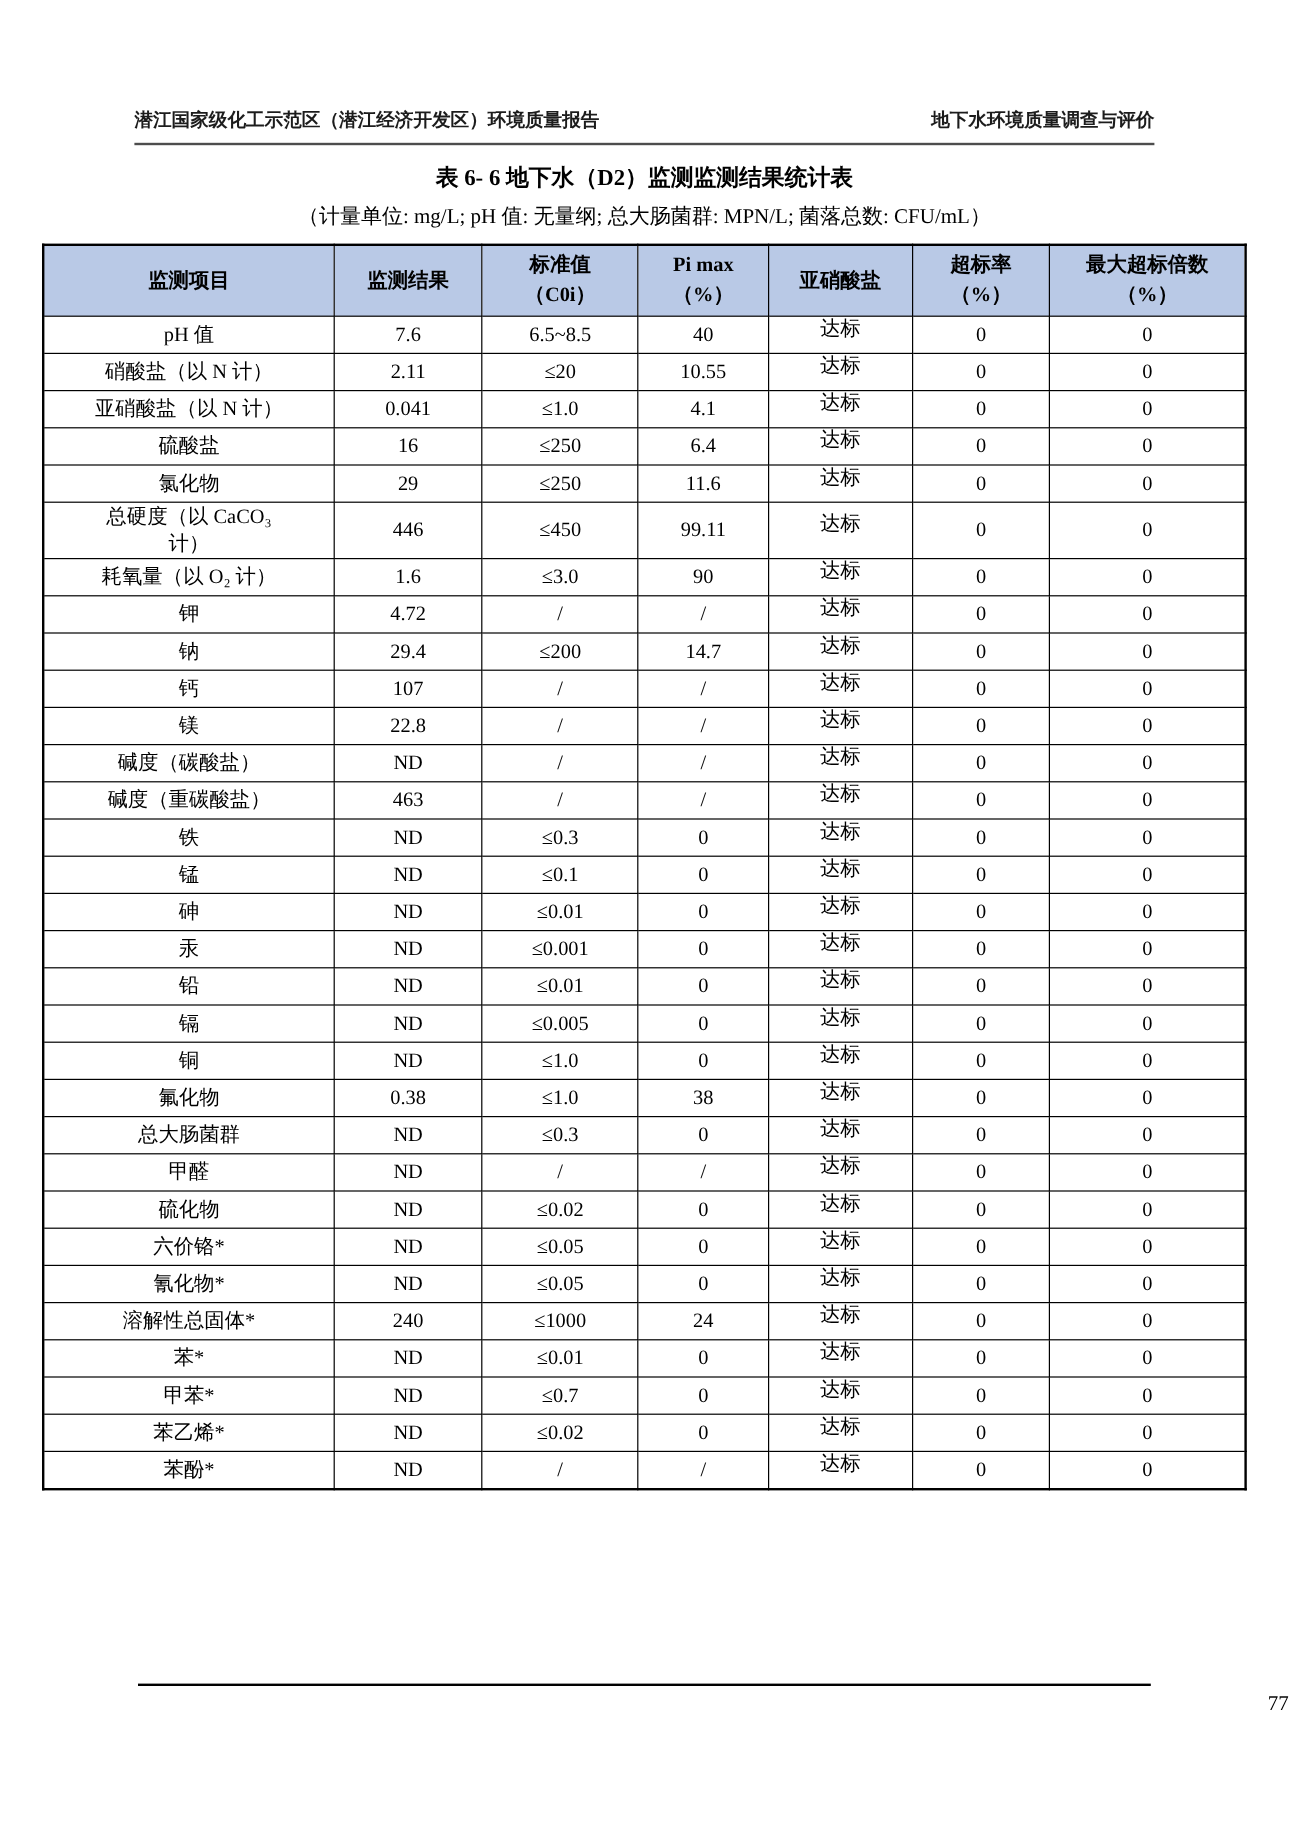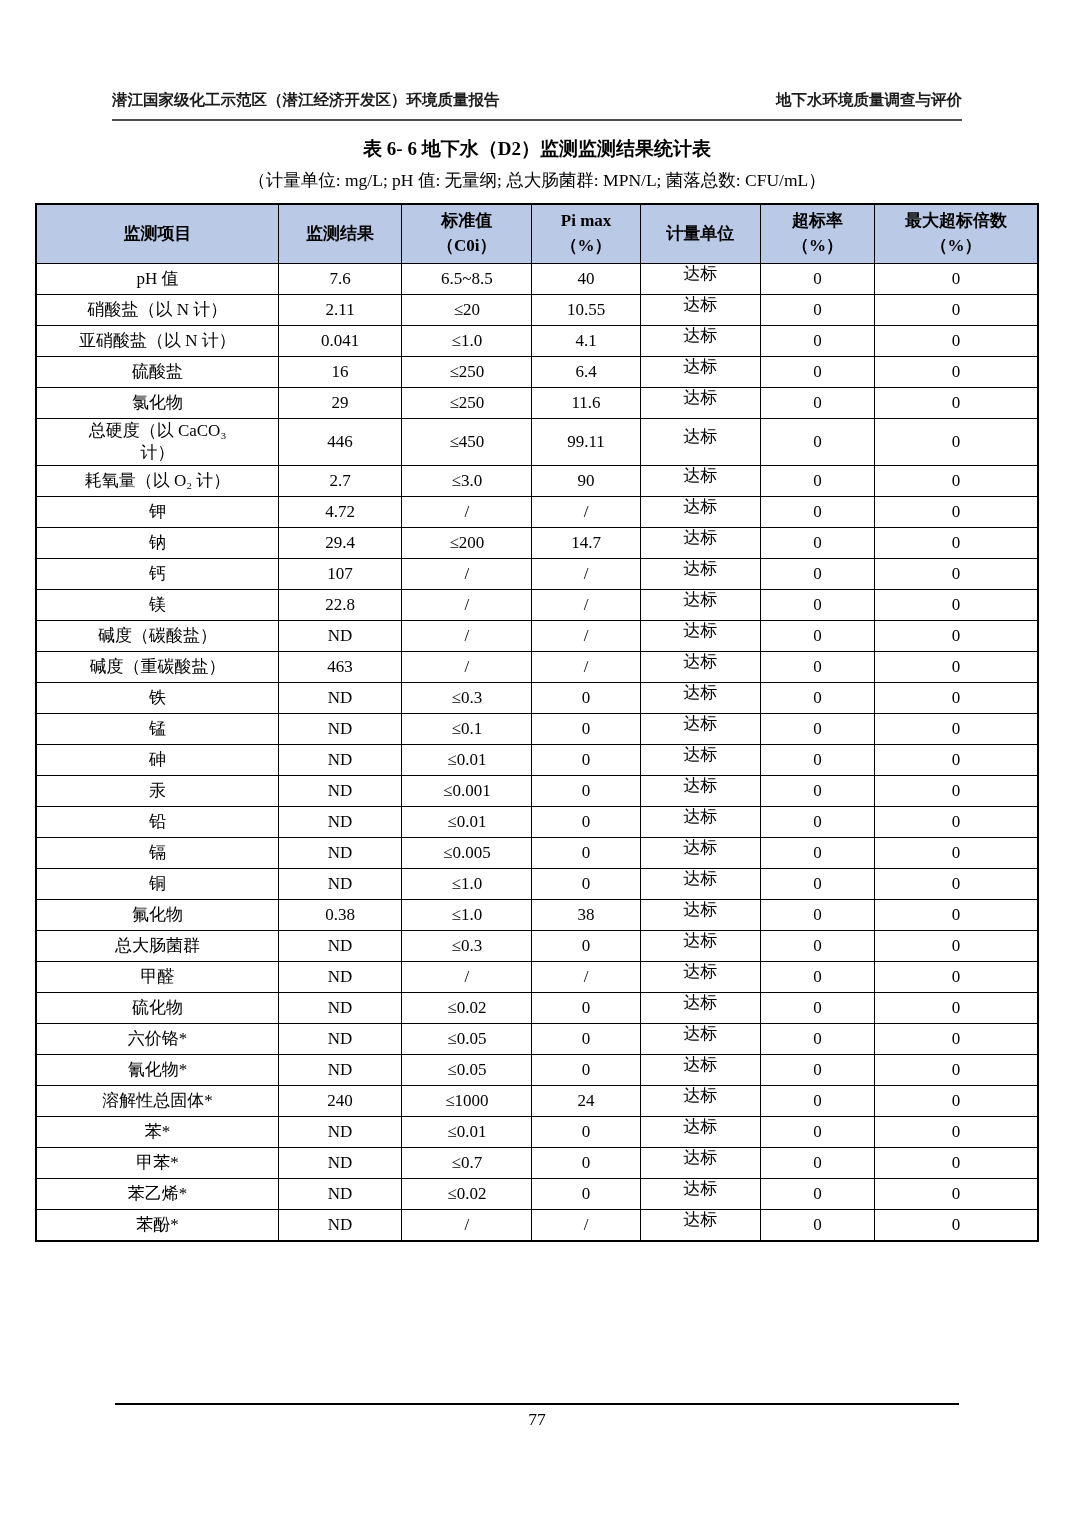--- a/index.html
+++ b/index.html
@@ -67,21 +67,21 @@
   td.item-cell { white-space: pre-line; }
   .status-text { position: relative; top: -5px; display: inline-block; }
   .footer-rule {
     position: absolute;
     top: 1403px; left: 115px; width: 844px;
     border-top: 2px solid #000;
   }
   .page-number {
     position: absolute;
     top: 1409px; left: 0; width: 100%;
-    text-align: center;
+    text-align: right;
     font-size: 17.5px;
   }
 </style>
 </head>
 <body>
 
 <div class="page-header">
   <span>潜江国家级化工示范区（潜江经济开发区）环境质量报告</span>
   <span>地下水环境质量调查与评价</span>
 </div>
@@ -112,21 +112,21 @@
         </th>
         <th>
           <div class="th-label">标准值</div>
           <div class="th-sub">（C0i）</div>
         </th>
         <th>
           <div class="th-label">Pi max</div>
           <div class="th-sub">（%）</div>
         </th>
         <th>
-          <div class="th-label">计量单位</div>
+          <div class="th-label">亚硝酸盐</div>
 
         </th>
         <th>
           <div class="th-label">超标率</div>
           <div class="th-sub">（%）</div>
         </th>
         <th>
           <div class="th-label">最大超标倍数</div>
           <div class="th-sub">（%）</div>
         </th>
@@ -183,21 +183,21 @@
 计）</td>
           <td>446</td>
           <td>≤450</td>
           <td>99.11</td>
           <td><span class="status-text">达标</span></td>
           <td>0</td>
           <td>0</td>
         </tr>
         <tr>
           <td class="item-cell">耗氧量（以 O₂ 计）</td>
-          <td>2.7</td>
+          <td>1.6</td>
           <td>≤3.0</td>
           <td>90</td>
           <td><span class="status-text">达标</span></td>
           <td>0</td>
           <td>0</td>
         </tr>
         <tr>
           <td class="item-cell">钾</td>
           <td>4.72</td>
           <td>/</td>

